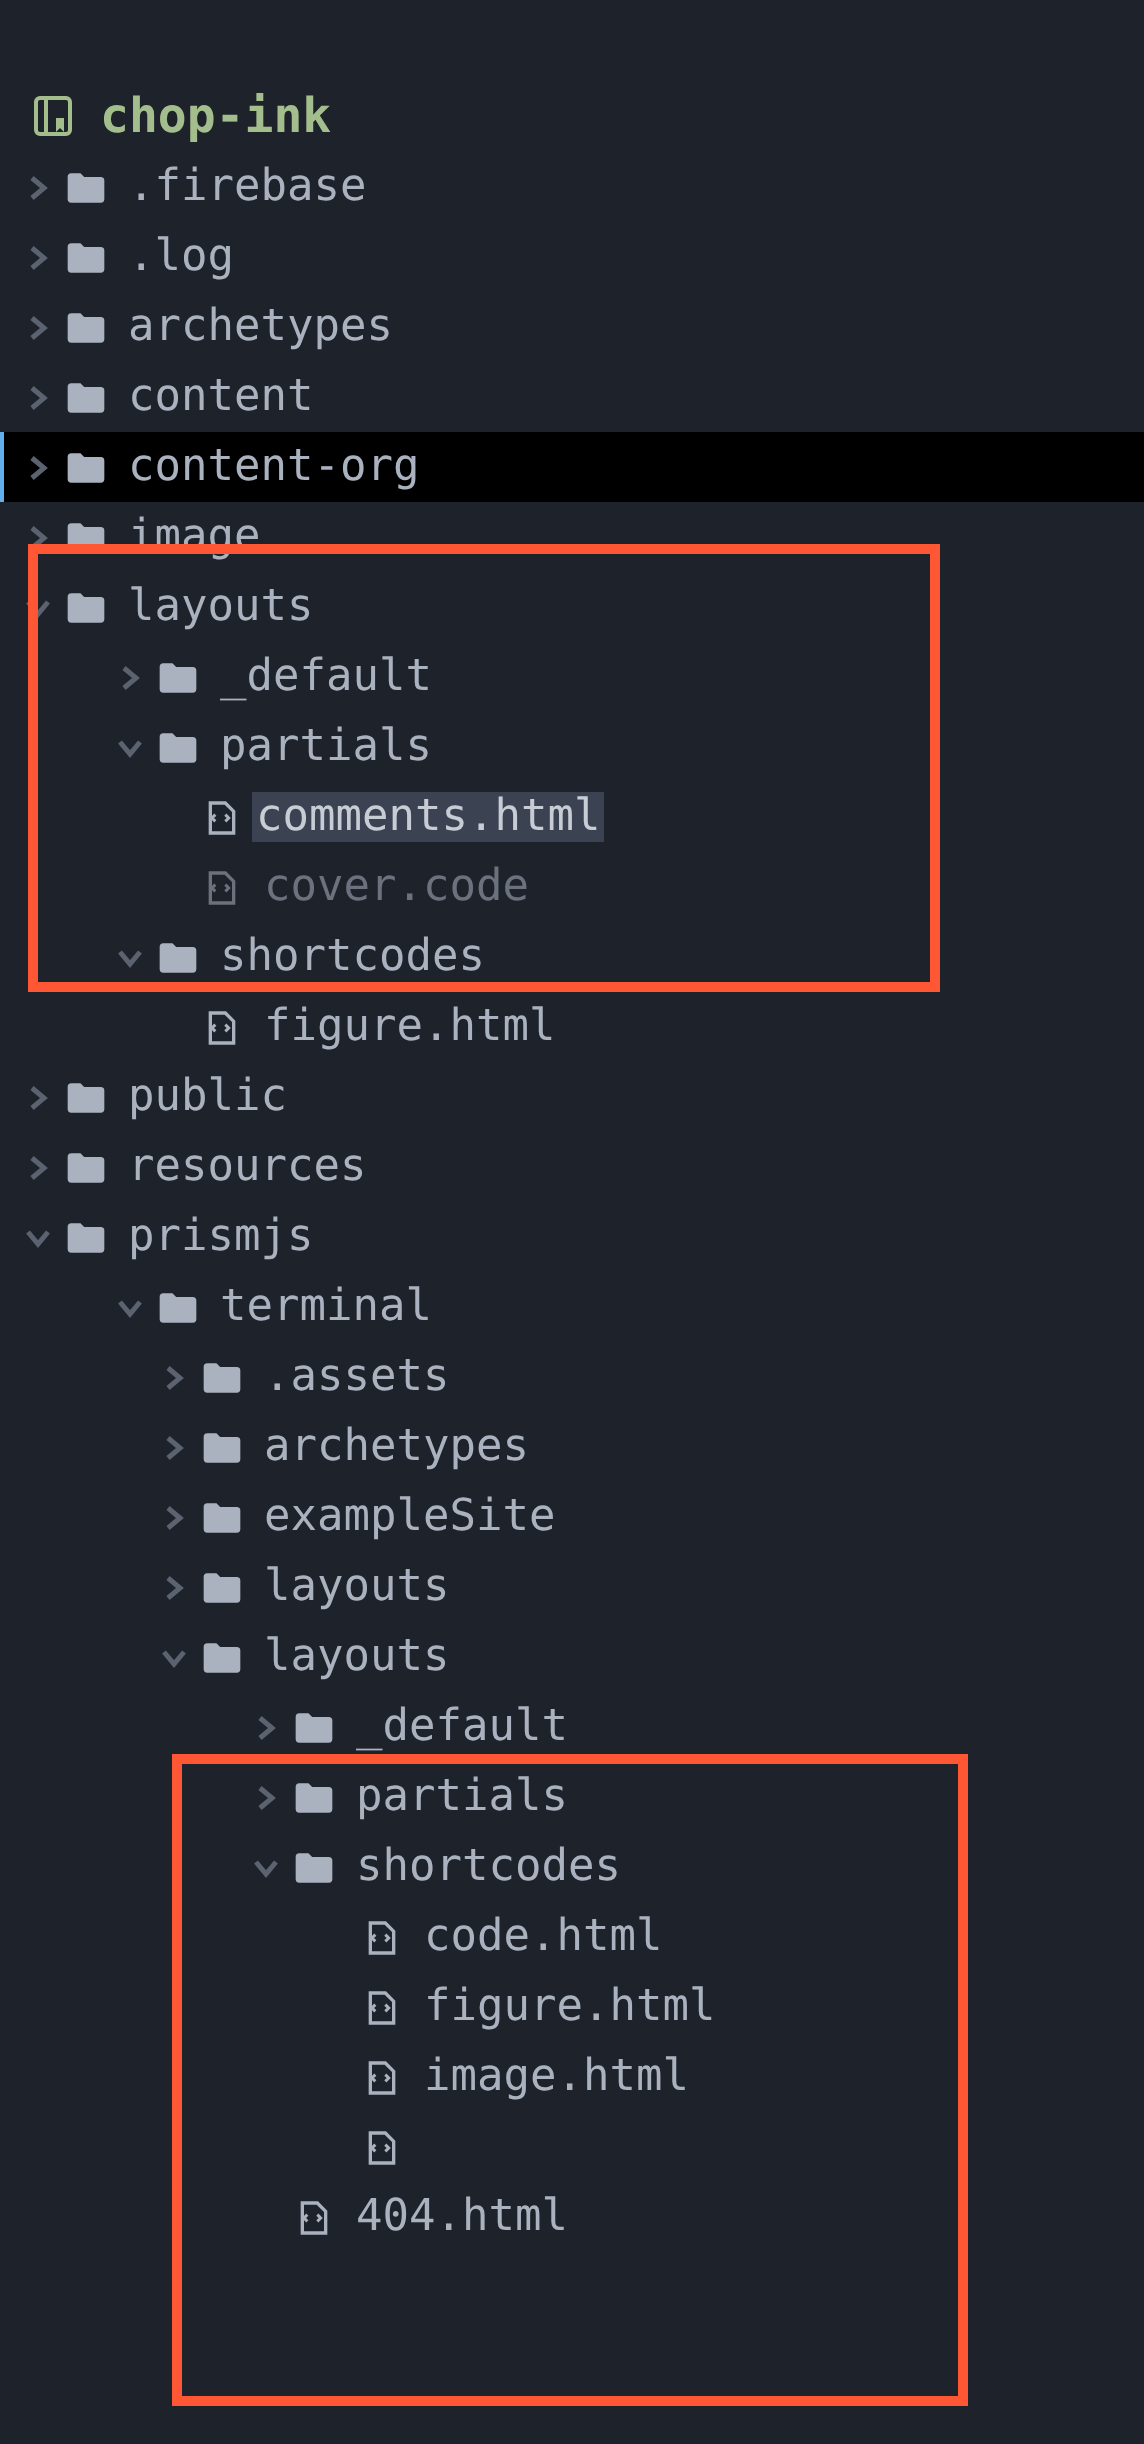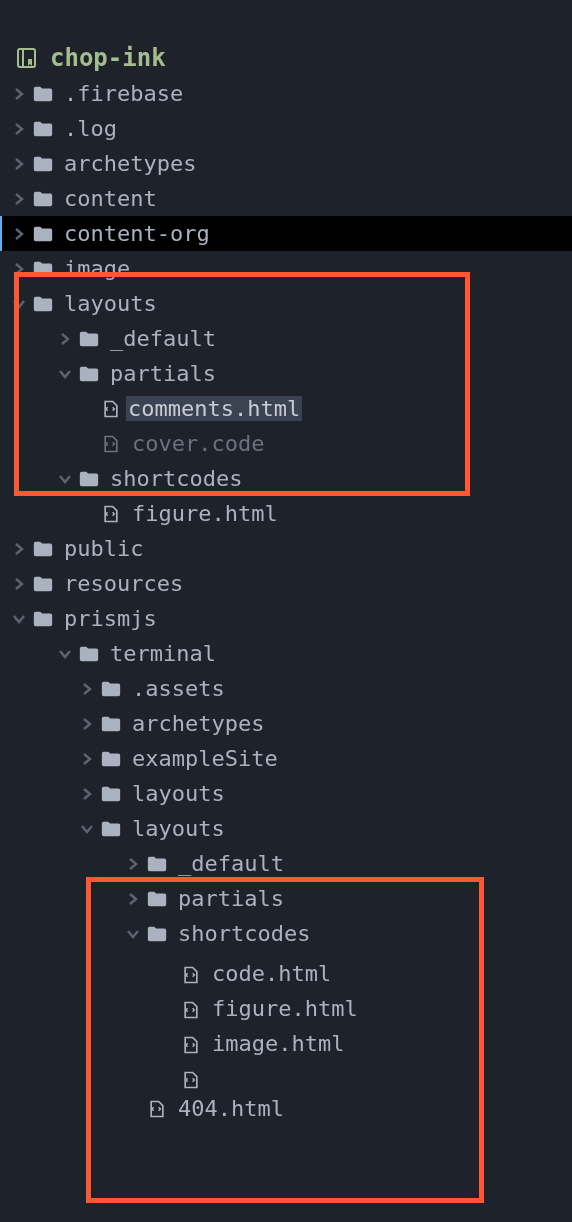--- a/index.html
+++ b/index.html
@@ -97,21 +97,21 @@
     }
     .label.selected {
       color: #c8ccd4;
       background: #3b4252;
       padding: 0 2px;
     }
     .indent-0 { padding-left: 10px; }
     .indent-1 { padding-left: 56px; }
     .indent-2 { padding-left: 78px; }
     .indent-3 { padding-left: 124px; }
-    .indent-4 { padding-left: 158px; align-items: flex-end; }
+    .indent-4 { padding-left: 158px; }
     .highlight-box {
       position: absolute;
       border: 5px solid #ff5733;
       pointer-events: none;
       z-index: 10;
     }
     .box-1 {
       left: 14px;
       top: 272px;
       width: 456px;

